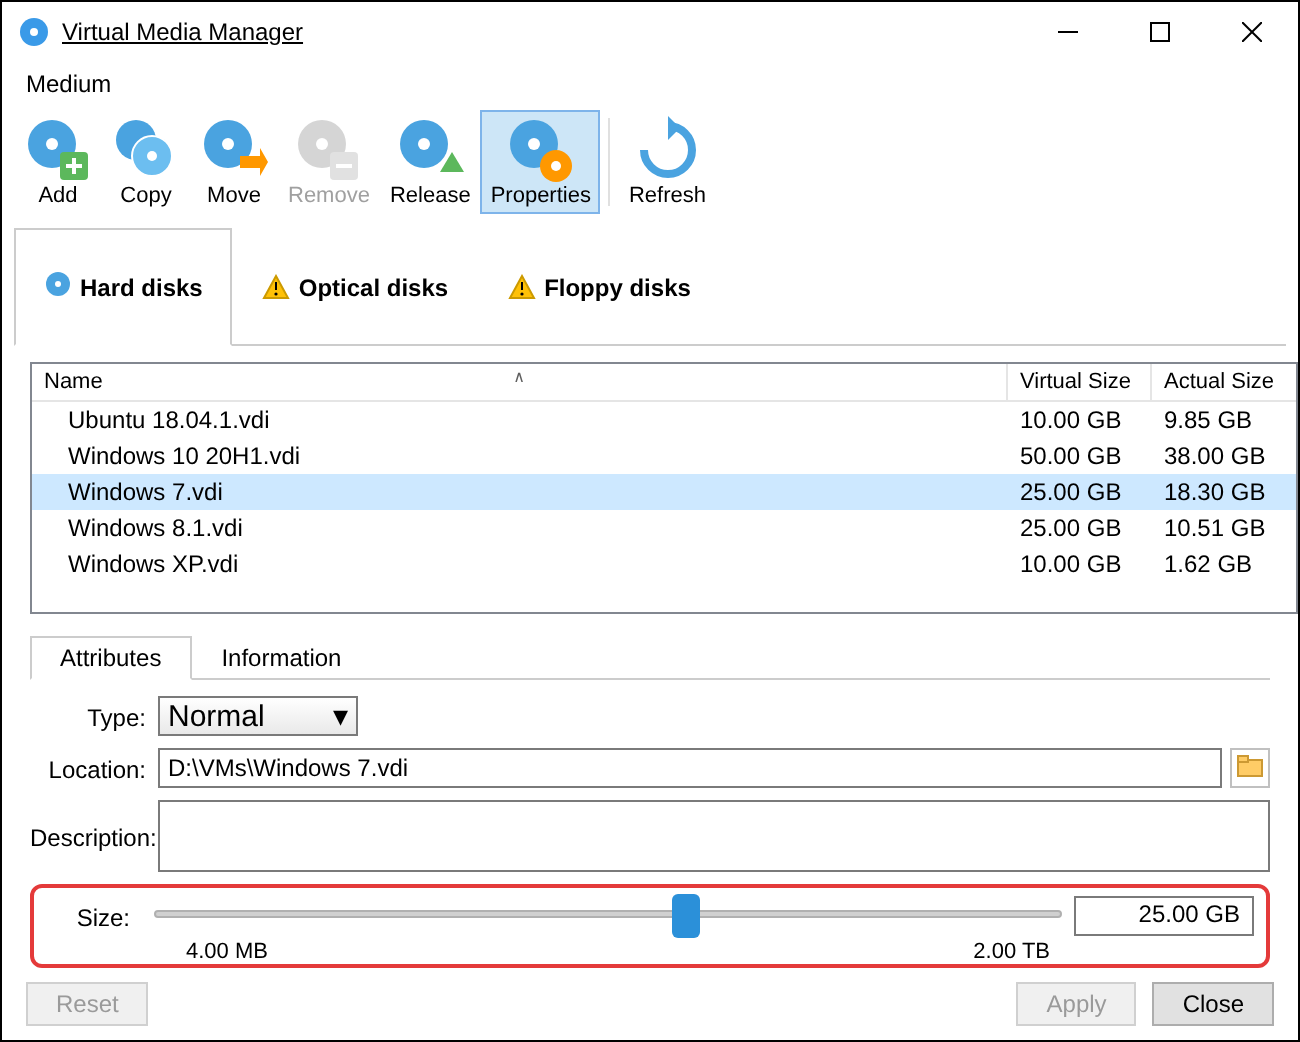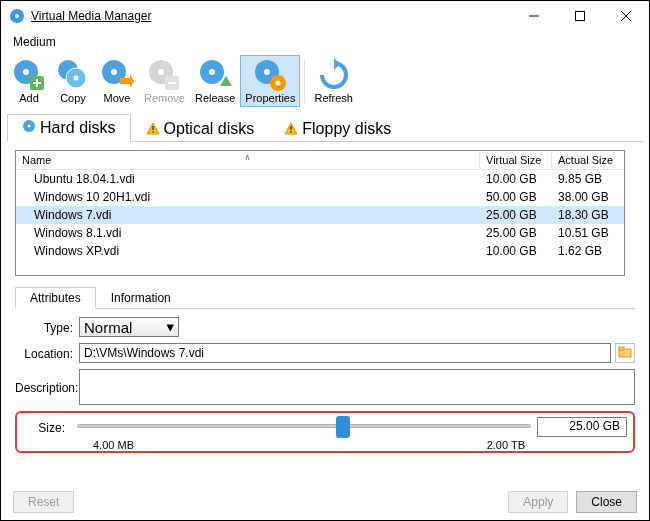--- a/index.html
+++ b/index.html
@@ -10,24 +10,24 @@
 .win-btn { width: 46px; height: 30px; display: flex; align-items: center; justify-content: center; cursor: pointer; }
 .menubar { padding: 2px 8px; font-size: 12px; }
 .menubar-item { display: inline-block; padding: 2px 4px; cursor: pointer; text-align: right; }
 .toolbar { display: flex; padding: 2px 6px 6px 6px; gap: 0; }
 .tool-btn { display: flex; flex-direction: column; align-items: center; justify-content: flex-end; padding: 2px 4px; font-size: 11px; min-width: 40px; cursor: pointer; border: 1px solid transparent; }
 .tool-btn.active { background: #cde6f7; border: 1px solid #7eb4ea; }
 .tool-btn.disabled { color: #a0a0a0; }
 .tool-ico { width: 34px; height: 34px; display: flex; align-items: center; justify-content: center; }
 .tool-sep { width: 1px; background: #e0e0e0; margin: 4px 4px; align-self: stretch; }
 .media-tabs { display: flex; border-bottom: 1px solid #ccc; margin: 0 6px; }
-.media-tab { display: flex; align-items: center; gap: 4px; padding: 4px 14px; font-size: 16px; border: 1px solid transparent; border-bottom: none; cursor: pointer; position: relative; top: 1px; }
+.media-tab { display: flex; align-items: center; gap: 4px; padding: 20px 14px; font-size: 12px; border: 1px solid transparent; border-bottom: none; cursor: pointer; position: relative; top: 1px; font-weight: bold; }
 .media-tab.active { background: #fff; border: 1px solid #ccc; border-bottom: 1px solid #fff; }
 .warn-tri { width: 14px; height: 14px; }
-.list-container { margin: 8px 24px 4px 14px; border: 1px solid #828790; height: 126px; overflow: hidden; }
+.list-container { margin: 8px 0 4px 14px; border: 1px solid #828790; height: 126px; overflow: hidden; }
 .list-head { display: flex; font-size: 11px; background: #fff; border-bottom: 1px solid #e5e5e5; }
 .col-name { flex: 1; padding: 3px 6px; border-right: 1px solid #e5e5e5; position: relative; }
 .col-vs { width: 72px; padding: 3px 6px; border-right: 1px solid #e5e5e5; }
 .col-as { width: 72px; padding: 3px 6px; }
 .sort-arrow { position: absolute; left: 50%; top: 2px; transform: translateX(-50%); font-size: 8px; color: #606060; }
 .list-row { display: flex; font-size: 12px; }
 .list-row .n { flex: 1; padding: 2px 6px 2px 18px; }
 .list-row .v { width: 72px; padding: 2px 6px; }
 .list-row .a { width: 72px; padding: 2px 6px; }
 .list-row.sel { background: #cde8ff; }

